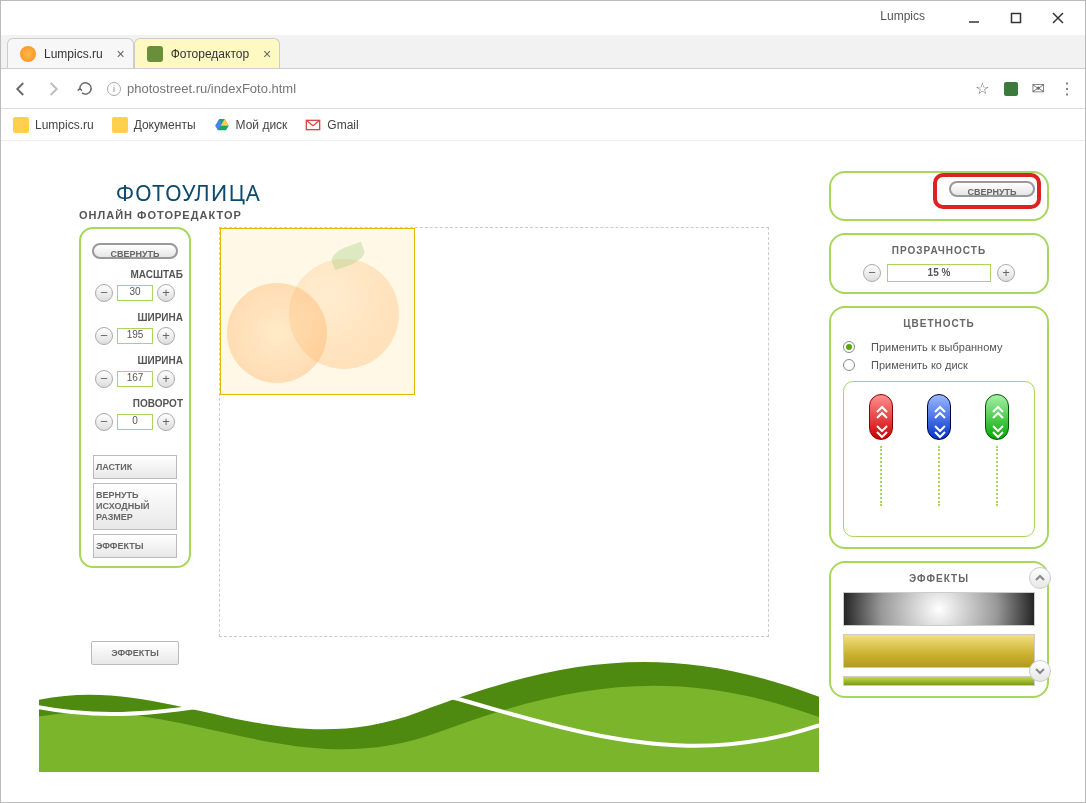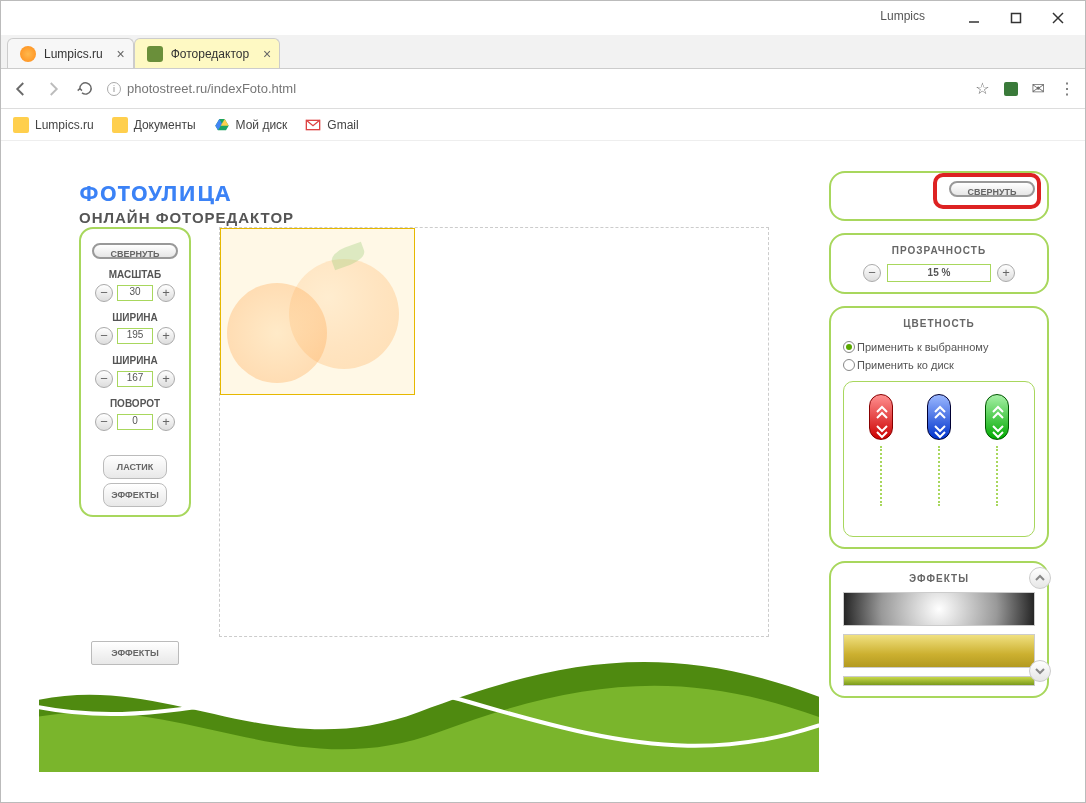--- a/index.html
+++ b/index.html
@@ -28,46 +28,46 @@
 
   
   .bookmarks{height:32px;display:flex;align-items:center;gap:18px;padding:0 12px;border-bottom:1px solid #eee;font-size:12px;color:#444;}
   .bm{display:flex;align-items:center;gap:6px;}
   .bm-icon{width:16px;height:16px;}
 
   
   .app{position:absolute; left:38px; top:150px; right:26px; bottom:20px; overflow:hidden;}
 
   .logo{position:absolute;left:40px;top:26px;}
-  .logo-main{font-family:Arial Black,system-ui;font-weight:700;font-size:22px;color:#3b82f6;letter-spacing:1px;}
-  .logo-sub{font-weight:700;font-size:15px;color:#555;letter-spacing:1px;margin-top:2px;}
+  .logo-main{font-family:Arial Black,system-ui;font-weight:400;font-size:22px;color:#0c4a6e;letter-spacing:1px;margin-left:37px;}
+  .logo-sub{font-weight:700;font-size:11px;color:#555;letter-spacing:1px;margin-top:2px;}
 
   .left-panel{position:absolute;left:40px;top:76px;width:112px;border:2px solid #a8d75d;border-radius:14px;padding:10px 6px 4px;background:#fff;}
   .pillbtn{display:block;margin:4px auto 10px;width:86px;height:16px;border:2px solid #999;border-radius:12px;background:linear-gradient(#fff,#e6e6e6);font-size:9px;font-weight:700;color:#666;text-align:center;line-height:18px;}
-  .ctrl-label{font-size:10px;font-weight:700;color:#555;text-align:center;margin-top:2px;}
+  .ctrl-label{font-size:10px;font-weight:700;color:#555;text-align:right;margin-top:2px;}
   .stepper-row{display:flex;align-items:center;justify-content:center;gap:4px;margin:4px 0 10px;}
   .round{width:18px;height:18px;border:1px solid #aaa;border-radius:50%;background:linear-gradient(#fff,#ddd);display:flex;align-items:center;justify-content:center;font-size:13px;color:#666;line-height:0;}
   .valbox{width:36px;height:16px;border:1px solid #a8d75d;text-align:center;font-size:10px;color:#555;}
-  .toolbtn{display:block;margin:4px auto;width:64px;border:1px solid #bbb;background:linear-gradient(#fff,#e8e8e8);font-size:9px;font-weight:700;color:#666;text-align:center;padding:6px 2px;border-radius:8px;}
+  .toolbtn{display:block;margin:4px auto;width:84px;border:1px solid #bbb;background:linear-gradient(#fff,#e8e8e8);font-size:9px;font-weight:700;color:#666;text-align:left;padding:6px 2px;border-radius:0;}
   .below-panel-btn{position:absolute;left:52px;top:490px;width:88px;border:1px solid #bbb;background:linear-gradient(#fff,#e8e8e8);font-size:9px;font-weight:700;color:#666;text-align:center;padding:6px 2px;border-radius:2px;}
 
   .canvas{position:absolute;left:180px;top:76px;width:550px;height:410px;border:1px dashed #ccc;background:#fff;}
   .photo{width:195px;height:167px;border:1px solid #e6b800;background:#fff8e6;position:relative;overflow:hidden;}
   .orange{position:absolute;left:68px;top:30px;width:110px;height:110px;border-radius:50%;background:radial-gradient(circle at 35% 35%,#ffd8a6,#ffbf7a,#ffae57);opacity:.35;}
   .half{position:absolute;left:6px;top:54px;width:100px;height:100px;border-radius:50%;background:radial-gradient(circle,#ffd090,#ff9a3c);opacity:.35;}
   .leaf{position:absolute;left:110px;top:18px;width:34px;height:18px;border-radius:50% 0;background:#9dcf7a;opacity:.35;transform:rotate(-20deg);}
 
   .right-col{position:absolute;right:10px;top:20px;width:220px;}
   .panel{border:2px solid #a8d75d;border-radius:16px;background:#fff;margin-bottom:12px;padding:10px 12px;}
   .panel-topbtn{position:relative;text-align:right;margin-bottom:6px;}
   .highlight-ring{position:absolute;right:-6px;top:-8px;width:108px;height:36px;border:4px solid #d22;border-radius:10px;pointer-events:none;}
   .panel-title{font-size:10px;font-weight:700;color:#666;text-align:center;letter-spacing:1px;}
   .trans-row{display:flex;align-items:center;justify-content:center;gap:6px;margin-top:8px;}
   .transbox{width:104px;height:18px;border:1px solid #a8d75d;text-align:center;font-size:10px;font-weight:700;color:#555;line-height:16px;}
-  .radio-row{display:flex;align-items:center;gap:2px;font-size:11px;color:#555;margin:6px 0;}
+  .radio-row{display:flex;align-items:center;gap:16px;font-size:11px;color:#555;margin:6px 0;}
   .radio{width:12px;height:12px;border:1px solid #888;border-radius:50%;display:flex;align-items:center;justify-content:center;}
   .radio.checked::after{content:'';width:6px;height:6px;border-radius:50%;background:#5aa800;}
   .color-box{border:1px solid #a8d75d;border-radius:10px;margin-top:10px;padding:12px 8px 30px;display:flex;justify-content:space-around;align-items:flex-start;position:relative;}
   .slider{width:24px;display:flex;flex-direction:column;align-items:center;}
   .knob{width:24px;height:46px;border-radius:12px;display:block;}
   .knob.red{background:linear-gradient(#ff9090,#cc0000);border:1px solid #800;}
   .knob.blue{background:linear-gradient(#9bb8ff,#0033cc);border:1px solid #003;}
   .knob.green{background:linear-gradient(#a6f0a6,#00aa00);border:1px solid #050;}
   .knob::before,.knob::after{content:'';display:block;width:0;height:0;margin:4px auto;}
   .track{width:2px;height:60px;border-left:2px dotted #a8d75d;margin-top:6px;}
@@ -208,20 +208,21 @@
 
       <div class="ctrl-label">ПОВОРОТ</div>
       <div class="stepper-row">
         <div class="round">−</div>
         <div class="valbox">0</div>
         <div class="round">+</div>
       </div>
 
       <div style="height:10px"></div>
       <div class="toolbtn">ЛАСТИК</div>
+      <div class="toolbtn" style="line-height:11px;">ВЕРНУТЬ ИСХОДНЫЙ РАЗМЕР</div>
       <div class="toolbtn">ЭФФЕКТЫ</div>
     </div>
     <div class="below-panel-btn">ЭФФЕКТЫ</div>
 
     <div class="canvas">
       <div class="photo">
         <div class="orange"></div>
         <div class="half"></div>
         <div class="leaf"></div>
       </div>

